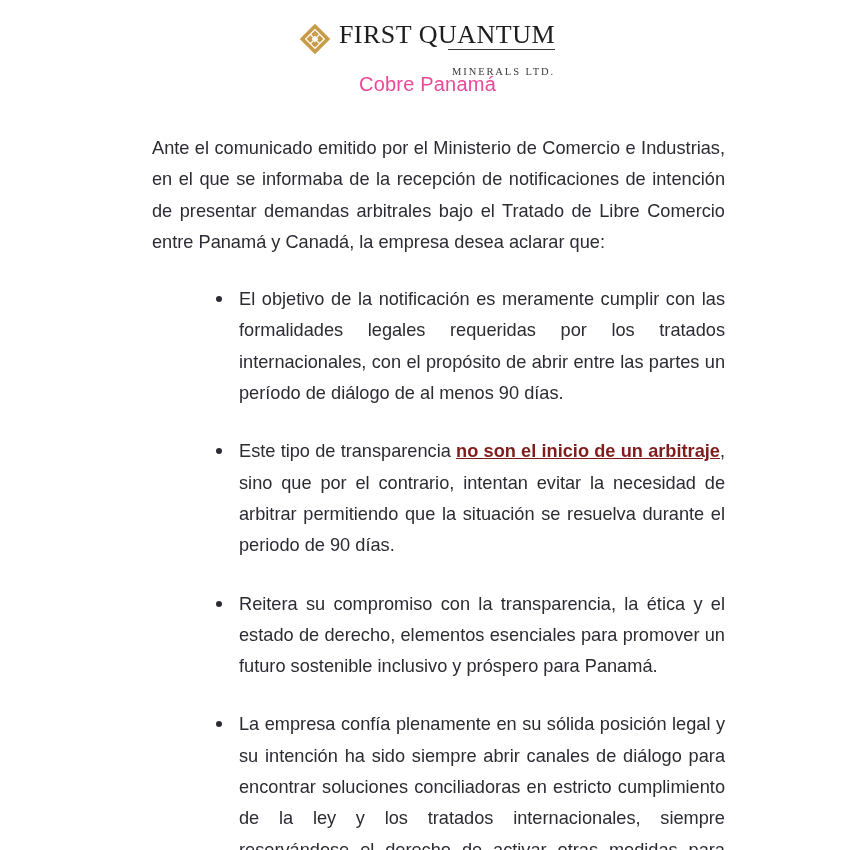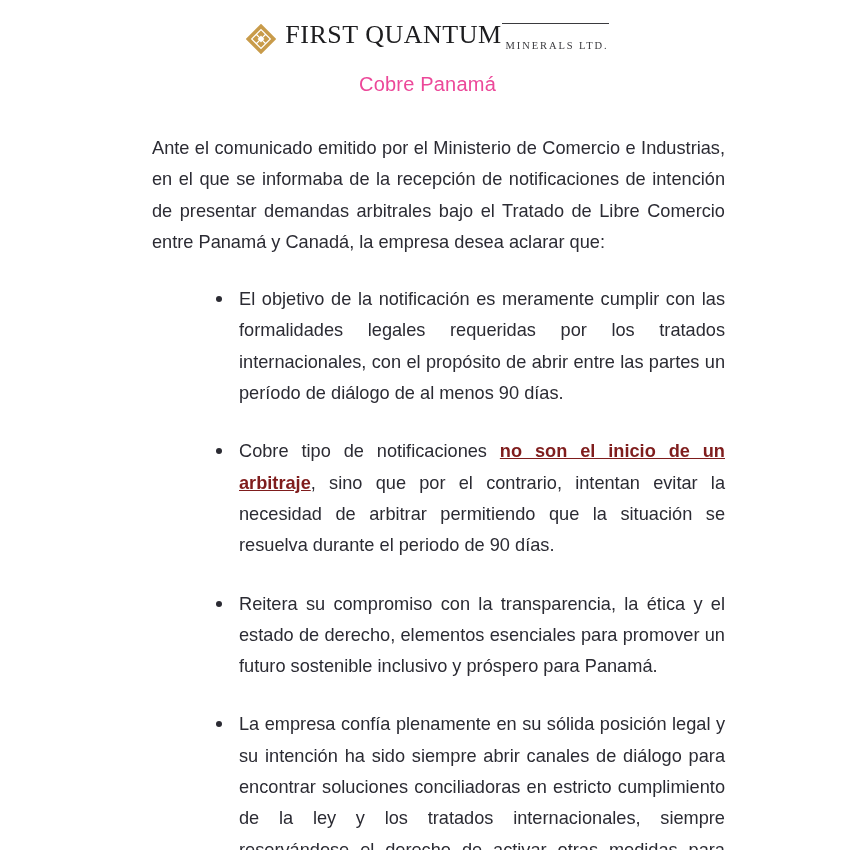--- a/index.html
+++ b/index.html
@@ -38,21 +38,21 @@
     height: 40px;
   }
   .logo-mark {
     width: 30px;
     height: 30px;
     flex: 0 0 auto;
     margin-top: 2px;
   }
   .wordmark {
     display: flex;
-    flex-direction: row;
+    flex-direction: column;
     align-items: flex-start;
     line-height: 1;
     justify-content: flex-end;
   }
   .wordmark-main {
     font-family: "Liberation Serif", "DejaVu Serif", serif;
     font-size: 26px;
     letter-spacing: 0.5px;
     color: #1d1d1f;
     white-space: nowrap;
@@ -169,21 +169,21 @@
 
     <p class="intro">Ante el comunicado emitido por el Ministerio de Comercio e Industrias, en el que se informaba de la recepción de notificaciones de intención de presentar demandas arbitrales bajo el Tratado de Libre Comercio entre Panamá y Canadá, la empresa desea aclarar que:</p>
 
     <ul class="bullets">
 
       <li class="bullet">
         <span>El objetivo de la notificación es meramente cumplir con las formalidades legales requeridas por los tratados internacionales, con el propósito de abrir entre las partes un período de diálogo de al menos 90 días.</span>
       </li>
 
       <li class="bullet">
-        <span>Cobre tipo de notificaciones </span><span class="emph">no son el inicio de un arbitraje</span><span>, sino que por el contrario, intentan evitar la necesidad de arbitrar permitiendo que la situación se resuelva durante el periodo de 90 días.</span>
+        <span>Este tipo de transparencia </span><span class="emph">no son el inicio de un arbitraje</span><span>, sino que por el contrario, intentan evitar la necesidad de arbitrar permitiendo que la situación se resuelva durante el periodo de 90 días.</span>
       </li>
 
       <li class="bullet">
         <span>Reitera su compromiso con la transparencia, la ética y el estado de derecho, elementos esenciales para promover un futuro sostenible inclusivo y próspero para Panamá.</span>
       </li>
 
       <li class="bullet">
         <span>La empresa confía plenamente en su sólida posición legal y su intención ha sido siempre abrir canales de diálogo para encontrar soluciones conciliadoras en estricto cumplimiento de la ley y los tratados internacionales, siempre reservándose el derecho de activar otras medidas para defender su inversión realizada de buena fe.</span>
       </li>
 

